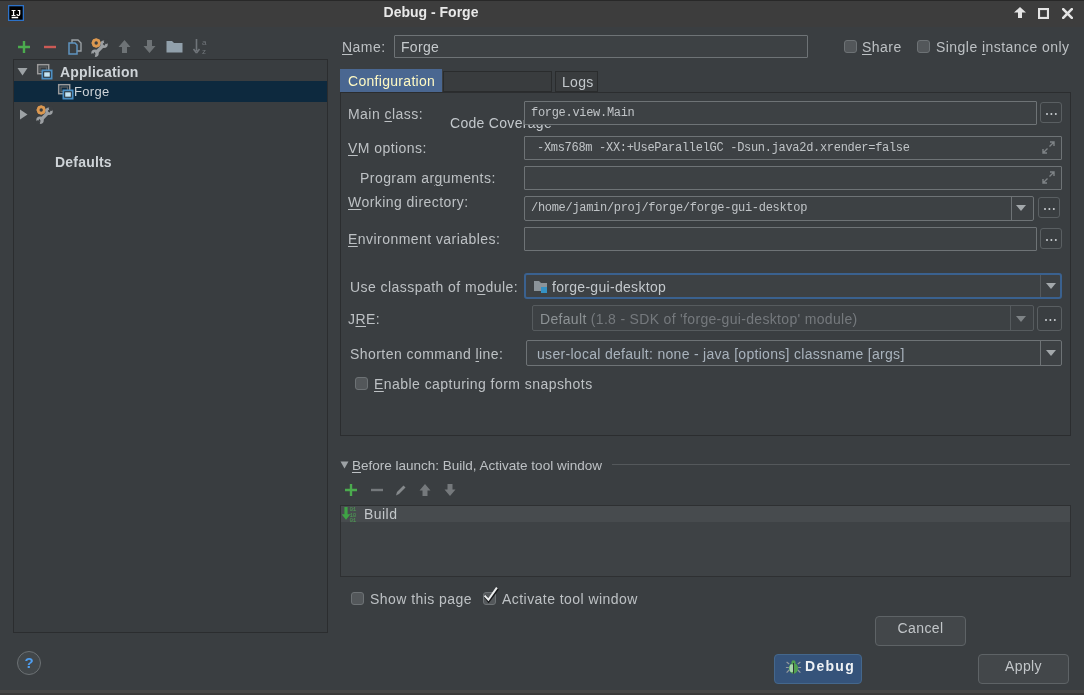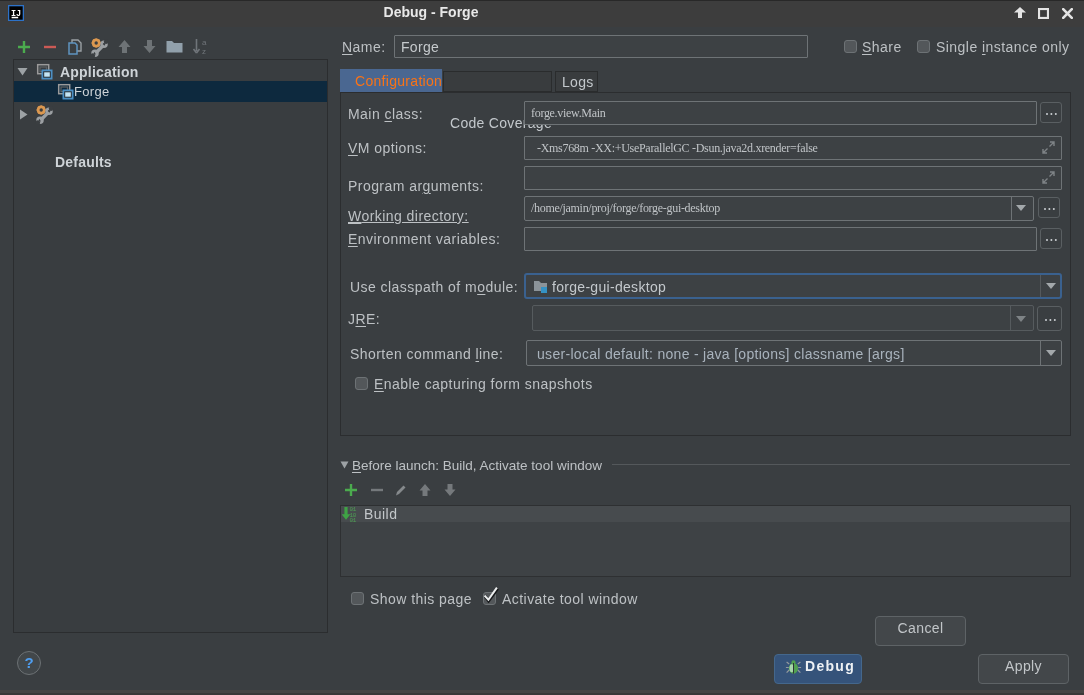--- a/index.html
+++ b/index.html
@@ -1,21 +1,21 @@
 <!DOCTYPE html>
 <html><head><meta charset="utf-8">
 <style>
   html,body{margin:0;padding:0;background:#3a3e41;}
   *{box-sizing:border-box;}
   .win{position:relative;width:1084px;height:695px;overflow:hidden;
        font-family:"Liberation Sans",sans-serif;background:#3a3e41;}
   .abs{position:absolute;}
   .lbl{position:absolute;font-size:14px;letter-spacing:.45px;color:#bdc1c4;white-space:pre;}
   .lbl u{text-decoration-thickness:1px;text-underline-offset:2px;}
-  .mono{font-family:Liberation Serif, serif;font-size:12px;letter-spacing:-0.3px;color:#c0c4c7;white-space:pre;}
+  .mono{font-family:Liberation Mono, monospace;font-size:12px;letter-spacing:-0.3px;color:#c0c4c7;white-space:pre;}
   .fld{position:absolute;border:1px solid #6e7376;background:#3d4144;border-radius:1px;}
   .dots{position:absolute;width:22px;height:21px;border:1px solid #5a5f62;border-radius:3px;}
   .dots i{position:absolute;left:5px;top:10px;width:2.2px;height:2.2px;border-radius:50%;background:#cdd1d4;
           box-shadow:4.4px 0 0 #cdd1d4, 8.8px 0 0 #cdd1d4;}
   .cb{position:absolute;width:13px;height:13px;background:#53575a;border:1px solid #6d7275;border-radius:3px;}
   .combo-arrow{position:absolute;width:0;height:0;border-left:5.5px solid transparent;border-right:5.5px solid transparent;border-top:6.5px solid #a3a8ab;}
   .titlebar{position:absolute;left:0;top:0;width:1084px;height:27px;background:#3d3d3d;border-top:1px solid #282828;}
   .btn{position:absolute;height:30px;border-radius:4px;font-size:14px;text-align:center;}
 </style></head>
 <body>
@@ -121,21 +121,21 @@
 
   <div class="lbl" style="left:342px;top:39px;"><u>N</u>ame:</div>
   <div class="fld" style="left:394px;top:35px;width:414px;height:23px;"></div>
   <div class="lbl" style="left:401px;top:39px;letter-spacing:.3px;color:#c6cacd;">Forge</div>
   <div class="cb" style="left:844px;top:40px;"></div>
   <div class="lbl" style="left:862px;top:39px;"><u>S</u>hare</div>
   <div class="cb" style="left:917px;top:40px;"></div>
   <div class="lbl" style="left:936px;top:39px;">Single <u>i</u>nstance only</div>
 
   <div class="abs" style="left:340px;top:69px;width:102px;height:24px;background:#4a6791;"></div>
-  <div class="abs" style="left:348px;top:73px;font-size:14px;letter-spacing:.3px;color:#f97316;margin-left:7px;">Configuration</div>
+  <div class="abs" style="left:348px;top:73px;font-size:14px;letter-spacing:.3px;color:#fef9c3;">Configuration</div>
   <div class="abs" style="left:443px;top:71px;width:109px;height:21px;background:#393c3e;border:1px solid #2a2c2d;"></div>
   <div class="abs" style="left:450px;top:74px;font-size:14px;letter-spacing:.3px;color:#c3c8cc;margin-top:41px;">Code Coverage</div>
   <div class="abs" style="left:555px;top:71px;width:43px;height:21px;background:#393c3e;border:1px solid #2a2c2d;"></div>
   <div class="abs" style="left:562px;top:74px;font-size:14px;letter-spacing:.3px;color:#c3c8cc;">Logs</div>
 
   <div class="abs" style="left:340px;top:92px;width:731px;height:344px;border:1px solid #2b2d2f;"></div>
 
   <div class="lbl" style="left:348px;top:106px;">Main <u>c</u>lass:</div>
   <div class="fld" style="left:524px;top:101px;width:513px;height:24px;"></div>
   <div class="mono abs" style="left:531px;top:106px;">forge.view.Main</div>
@@ -143,27 +143,27 @@
       <i></i>
     </div>
 
   <div class="lbl" style="left:348px;top:140px;"><u>V</u>M options:</div>
   <div class="fld" style="left:524px;top:136px;width:538px;height:24px;"></div>
   <div class="mono abs" style="left:537px;top:141px;text-align:center;">-Xms768m -XX:+UseParallelGC -Dsun.java2d.xrender=false</div>
   <svg class="abs" style="left:1042px;top:141px" width="13" height="13" viewBox="0 0 13 13">
     <path d="M8 1 H12 V5 M12 1 L7.5 5.5 M5 12 H1 V8 M1 12 L5.5 7.5" stroke="#7e8386" stroke-width="1.4" fill="none"></path>
   </svg>
 
-  <div class="lbl" style="left:348px;top:170px;margin-top:8px;">Program ar<u>g</u>uments:</div>
+  <div class="lbl" style="left:360px;top:170px;">Program ar<u>g</u>uments:</div>
   <div class="fld" style="left:524px;top:166px;width:538px;height:24px;"></div>
   <svg class="abs" style="left:1042px;top:171px" width="13" height="13" viewBox="0 0 13 13">
     <path d="M8 1 H12 V5 M12 1 L7.5 5.5 M5 12 H1 V8 M1 12 L5.5 7.5" stroke="#7e8386" stroke-width="1.4" fill="none"></path>
   </svg>
 
-  <div class="lbl" style="left:348px;top:208px;text-decoration:underline;"><u>W</u>orking directory:</div>
+  <div class="lbl" style="left:348px;top:194px;"><u>W</u>orking directory:</div>
   <div class="fld" style="left:524px;top:196px;width:510px;height:25px;border-radius:2px;"></div>
   <div class="abs" style="left:1011px;top:197px;width:1px;height:23px;background:#6e7376;"></div>
   <div class="combo-arrow" style="left:1016px;top:205px;"></div>
   <div class="mono abs" style="left:531px;top:201px;">/home/jamin/proj/forge/forge-gui-desktop</div>
   <div class="dots" style="left:1038px;top:197px;">
       <i></i>
     </div>
 
   <div class="lbl" style="left:348px;top:231px;"><u>E</u>nvironment variables:</div>
   <div class="fld" style="left:524px;top:227px;width:513px;height:24px;"></div>
@@ -176,20 +176,21 @@
   <svg class="abs" style="left:533px;top:279px" width="15" height="14" viewBox="0 0 15 14">
     <path d="M1 2 H6 L8 4 H14 V12 H1 Z" fill="#8b9399"></path>
     <rect x="8" y="8" width="6" height="6" fill="#3592c4"></rect>
   </svg>
   <div class="lbl" style="left:552px;top:279px;letter-spacing:.3px;color:#c3c8cc;">forge-gui-desktop</div>
   <div class="abs" style="left:1040px;top:275px;width:1px;height:22px;background:#55595c;"></div>
   <div class="combo-arrow" style="left:1046px;top:282.5px;"></div>
 
   <div class="lbl" style="left:348px;top:311px;">J<u>R</u>E:</div>
   <div class="abs" style="left:532px;top:305px;width:502px;height:26px;border:1px solid #565b5e;border-radius:2px;background:#3d4144;"></div>
+  <div class="lbl" style="left:540px;top:311px;font-size:14px;letter-spacing:.32px;color:#8d9295;">Default <span style="color:#75797d;">(1.8 - SDK of 'forge-gui-desktop' module)</span></div>
   <div class="abs" style="left:1010px;top:306px;width:1px;height:24px;background:#565b5e;"></div>
   <div class="combo-arrow" style="left:1016px;top:316px;border-top-color:#7e8386;"></div>
   <div class="dots" style="left:1037px;top:306px;width:25px;height:25px;">
       <i style="left:7px;top:12px;"></i>
     </div>
 
   <div class="lbl" style="left:350px;top:346px;">Shorten command <u>l</u>ine:</div>
   <div class="abs" style="left:526px;top:340px;width:536px;height:26px;border:1px solid #6e7376;border-radius:2px;background:#3d4144;"></div>
   <div class="lbl" style="left:537px;top:346px;letter-spacing:.3px;color:#a9b3bd;">user-local default: none - java [options] classname [args]</div>
   <div class="abs" style="left:1040px;top:341px;width:1px;height:24px;background:#6e7376;"></div>

